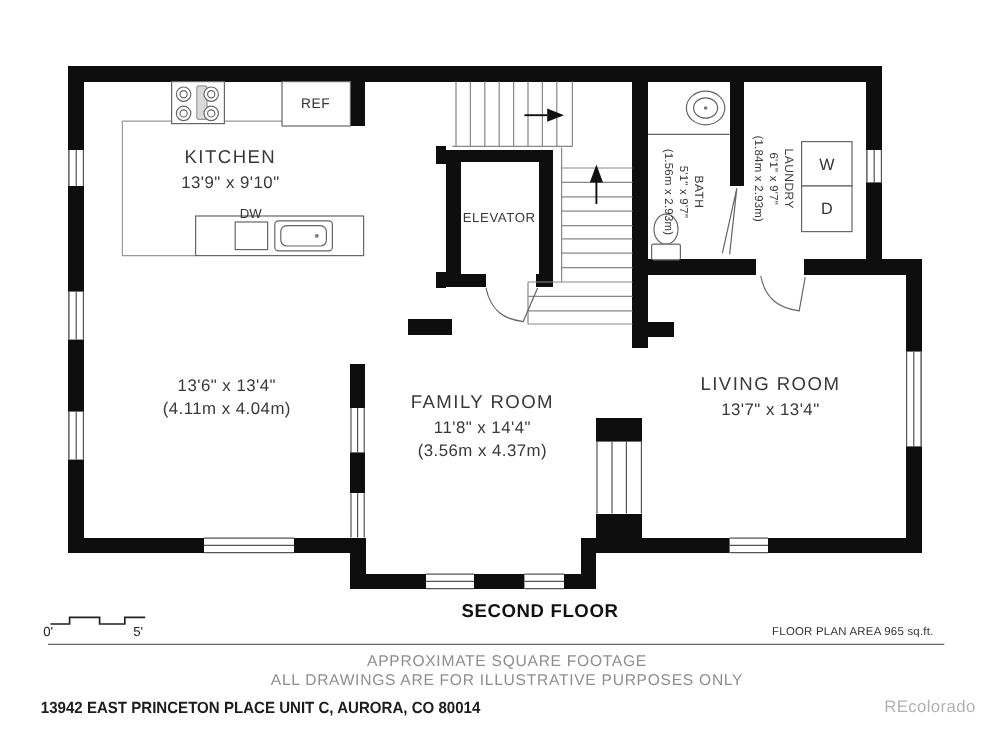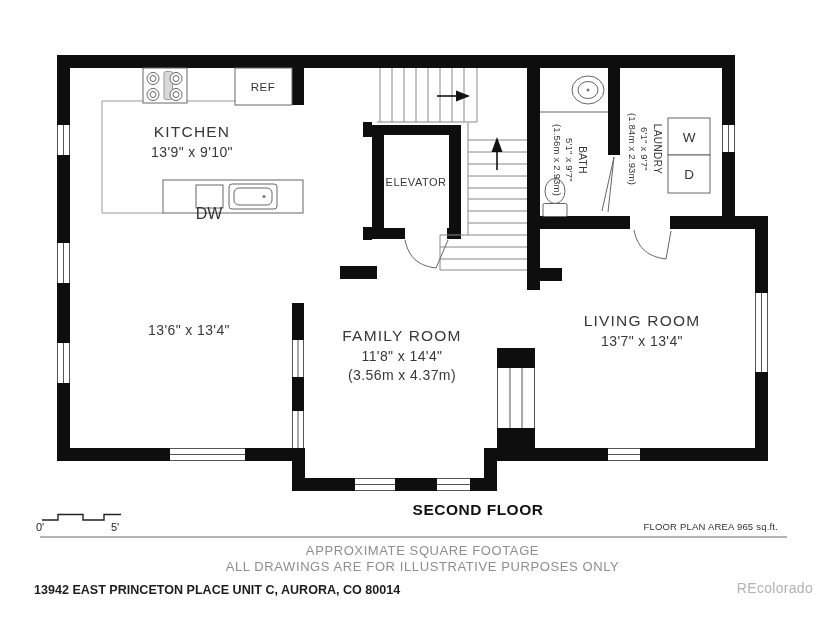--- a/index.html
+++ b/index.html
@@ -163,20 +163,21 @@
   <path d="M42,520 H58 V514.5 H83 V520 H104 V514.5 H121" stroke="#222" stroke-width="1.4" fill="none"></path>
   <path d="M40,537 H787" stroke="#666" stroke-width="1"></path>
 </svg>
 
 <div class="lbl" style="left:192px;top:142px;">
   <div class="room-name">KITCHEN</div>
   <div class="room-dim">13'9" x 9'10"</div>
 </div>
 <div class="lbl" style="left:189px;top:331px;">
   <div class="room-dim">13'6" x 13'4"</div>
+  <div class="room-dim">(4.11m x 4.04m)</div>
 </div>
 <div class="lbl" style="left:402px;top:356px;">
   <div class="room-name">FAMILY ROOM</div>
   <div class="room-dim">11'8" x 14'4"</div>
   <div class="room-dim">(3.56m x 4.37m)</div>
 </div>
 <div class="lbl" style="left:642px;top:331px;">
   <div class="room-name">LIVING ROOM</div>
   <div class="room-dim">13'7" x 13'4"</div>
 </div>
@@ -187,25 +188,25 @@
   <div class="rd">5'1" x 9'7"</div>
   <div class="rd">(1.56m x 2.93m)</div>
 </div>
 <div class="lbl rot" style="left:644px;top:149px;">
   <div class="rn">LAUNDRY</div>
   <div class="rd">6'1" x 9'7"</div>
   <div class="rd">(1.84m x 2.93m)</div>
 </div>
 
 <div class="fixture" style="left:263px;top:87px;font-size:11.5px;letter-spacing:.5px;">REF</div>
-<div class="fixture" style="left:209px;top:214px;font-size:16px;">DW</div>
+<div class="fixture" style="left:209px;top:179px;font-size:11px;">DW</div>
 <div class="fixture" style="left:689px;top:137px;font-size:13.5px;">W</div>
 <div class="fixture" style="left:689px;top:174px;font-size:13.5px;">D</div>
 
 <div class="abs scale-num" style="left:36px;top:521px;">0'</div>
 <div class="abs scale-num" style="left:111px;top:521px;">5'</div>
-<div class="lbl title" style="left:450px;top:510px;margin-left:28px;">SECOND FLOOR</div>
+<div class="lbl title" style="left:450px;top:510px;">SECOND FLOOR</div>
 <div class="abs area-note" style="right:47px;top:521px;">FLOOR PLAN AREA 965 sq.ft.</div>
 
 <div class="disclaimer" style="top:543px;">APPROXIMATE SQUARE FOOTAGE</div>
 <div class="disclaimer" style="top:559px;">ALL DRAWINGS ARE FOR ILLUSTRATIVE PURPOSES ONLY</div>
 <div class="abs address" style="left:34px;top:582px;">13942 EAST PRINCETON PLACE UNIT C, AURORA, CO 80014</div>
 <div class="abs watermark" style="right:12px;top:580px;">REcolorado</div>
 
 </body></html>

